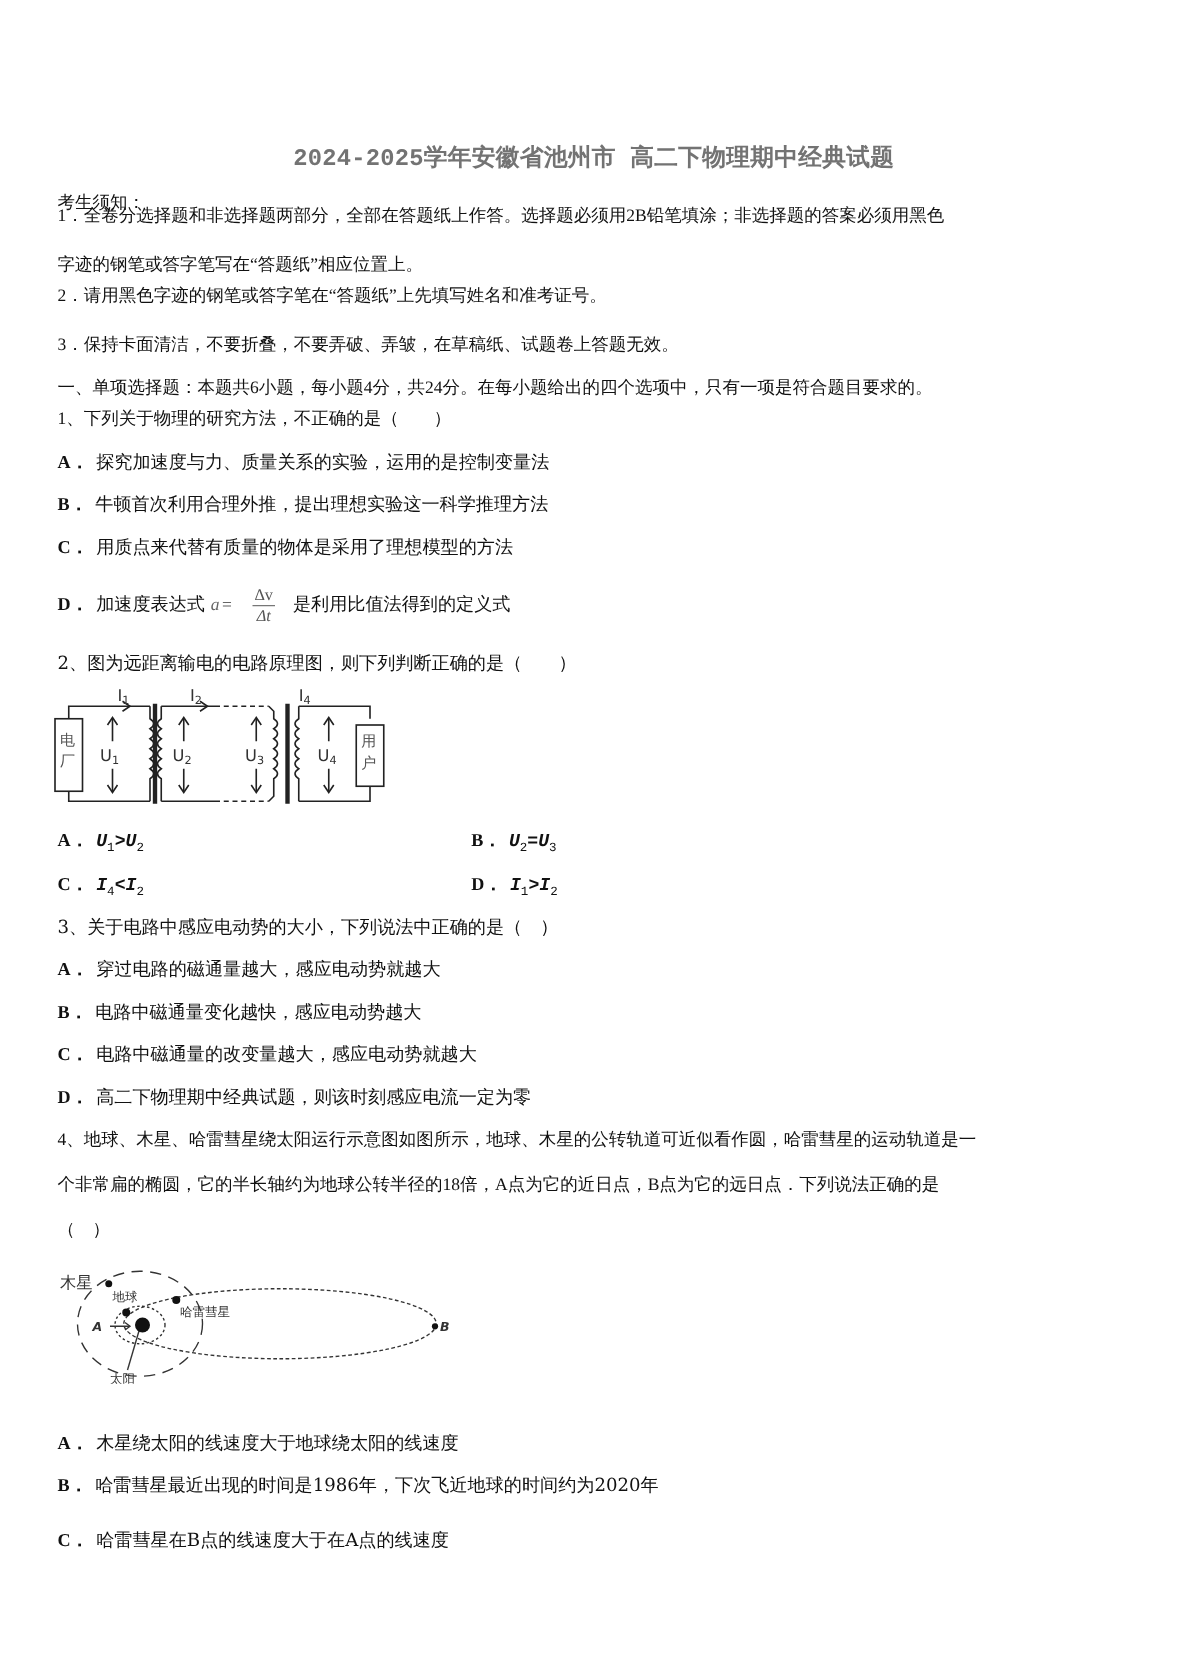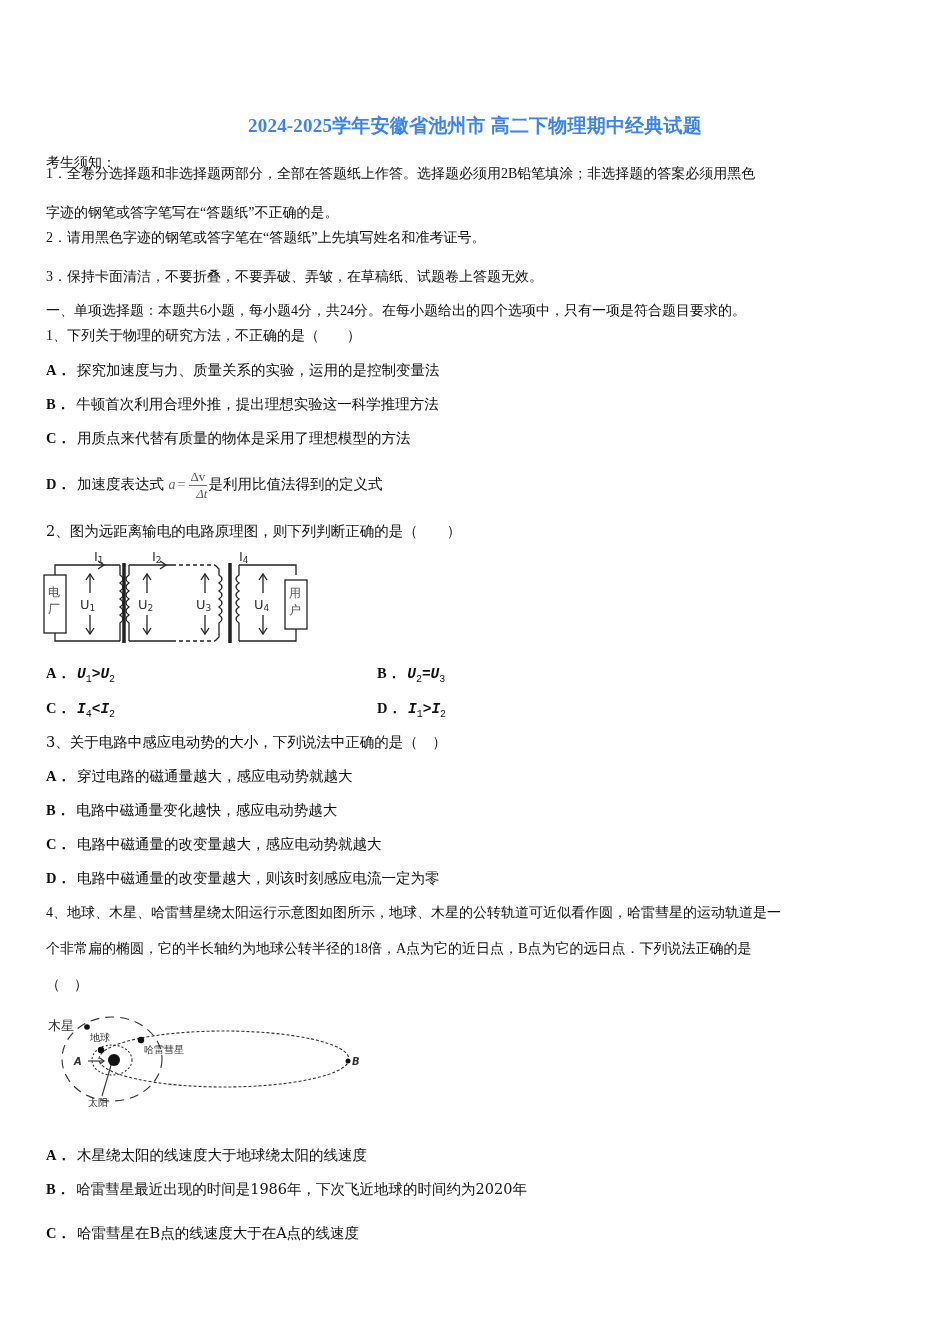--- a/index.html
+++ b/index.html
@@ -1,46 +1,46 @@
 <!DOCTYPE html>
 <html><head>
 <meta charset="utf-8">
 <style>
   * { margin: 0; padding: 0; box-sizing: border-box; }
   html, body { width: 950px; height: 1344px; background: #ffffff; overflow: hidden; }
   body { position: relative; color: #111; font-family: "DejaVu Serif", "Liberation Serif", serif; }
   .title {
     position: absolute; left: 0; top: 113px; width: 950px; text-align: center;
-    font-family: Liberation Serif, serif;
-    font-weight: bold; font-size: 19px; letter-spacing: 0.2px; color: #3b82f6;
+    font-family: Liberation Mono, monospace;
+    font-weight: bold; font-size: 19px; letter-spacing: 0.2px; color: #737373;
   }
   .line {
     position: absolute; left: 46px; white-space: nowrap;
     font-size: 14.5px; line-height: 20px; color: #111;
   }
   .notice { font-family: Liberation Serif, serif; font-size: 14px; }
   .opt-letter { font-weight: bold; font-family: "Liberation Serif", serif; margin-right: 6px; }
   .math { font-style: italic; font-weight: bold; font-family: Liberation Mono, monospace; }
   .math sub { font-size: 10px; font-weight: normal; font-style: normal; }
-  .frac { display: inline-block; vertical-align: middle; text-align: right; font-family: "Liberation Serif", serif; color: #555; font-size: 13px; margin: 0 1px; }
+  .frac { display: inline-block; vertical-align: middle; text-align: center; font-family: "Liberation Serif", serif; color: #555; font-size: 13px; margin: 0 14px; }
   .frac .num { display: block; border-bottom: 1px solid #777; padding: 0 2px; line-height: 16px; }
   .frac .den { display: block; line-height: 16px; font-style: italic; }
   .fx-a { font-family: "Liberation Serif", serif; font-style: italic; color: #666; font-size: 14px; }
   .fx-eq { font-family: "Liberation Serif", serif; color: #666; font-size: 14px; margin: 0 2px; }
   .figure { position: absolute; }
   .fig-label { font-family: "DejaVu Sans", "Liberation Sans", sans-serif; fill: #333; }
 </style>
 </head>
 <body>
 
 <div class="title">2024-2025学年安徽省池州市 高二下物理期中经典试题</div>
 
 <div class="line notice" style="top:153px">考生须知：</div>
 <div class="line notice" style="top:164px">1．全卷分选择题和非选择题两部分，全部在答题纸上作答。选择题必须用2B铅笔填涂；非选择题的答案必须用黑色</div>
-<div class="line notice" style="top:203px">字迹的钢笔或答字笔写在“答题纸”不正确的是。</div>
+<div class="line notice" style="top:203px">字迹的钢笔或答字笔写在“答题纸”相应位置上。</div>
 <div class="line notice" style="top:228px">2．请用黑色字迹的钢笔或答字笔在“答题纸”上先填写姓名和准考证号。</div>
 <div class="line notice" style="top:267px">3．保持卡面清洁，不要折叠，不要弄破、弄皱，在草稿纸、试题卷上答题无效。</div>
 
 <div class="line notice" style="top:301px">一、单项选择题：本题共6小题，每小题4分，共24分。在每小题给出的四个选项中，只有一项是符合题目要求的。</div>
 
 <div class="line notice" style="top:326px">1、下列关于物理的研究方法，不正确的是（　　）</div>
 <div class="line" style="top:360px">
   <span class="opt-letter">A．</span><span>探究加速度与力、质量关系的实验，运用的是控制变量法</span>
 </div>
 <div class="line" style="top:394px">
@@ -138,21 +138,21 @@
 <div class="line" style="top:766px">
   <span class="opt-letter">A．</span><span>穿过电路的磁通量越大，感应电动势就越大</span>
 </div>
 <div class="line" style="top:800px">
   <span class="opt-letter">B．</span><span>电路中磁通量变化越快，感应电动势越大</span>
 </div>
 <div class="line" style="top:834px">
   <span class="opt-letter">C．</span><span>电路中磁通量的改变量越大，感应电动势就越大</span>
 </div>
 <div class="line" style="top:868px">
-  <span class="opt-letter">D．</span><span>电路中磁通量的改变量越大，则该时刻感应电流一定为零</span>
+  <span class="opt-letter">D．</span><span>高二下物理期中经典试题，则该时刻感应电流一定为零</span>
 </div>
 
 <div class="line notice" style="top:903px">4、地球、木星、哈雷彗星绕太阳运行示意图如图所示，地球、木星的公转轨道可近似看作圆，哈雷彗星的运动轨道是一</div>
 <div class="line notice" style="top:939px">个非常扁的椭圆，它的半长轴约为地球公转半径的18倍，A点为它的近日点，B点为它的远日点．下列说法正确的是</div>
 <div class="line notice" style="top:975px">（　）</div>
 
 <svg class="figure" style="left:44px; top:1012px;" width="320" height="95" viewBox="0 0 320 95">
   <g stroke="#333" fill="none" stroke-width="1.1">
 
     <ellipse cx="68" cy="47" rx="50" ry="42" stroke-dasharray="9,6"></ellipse>

